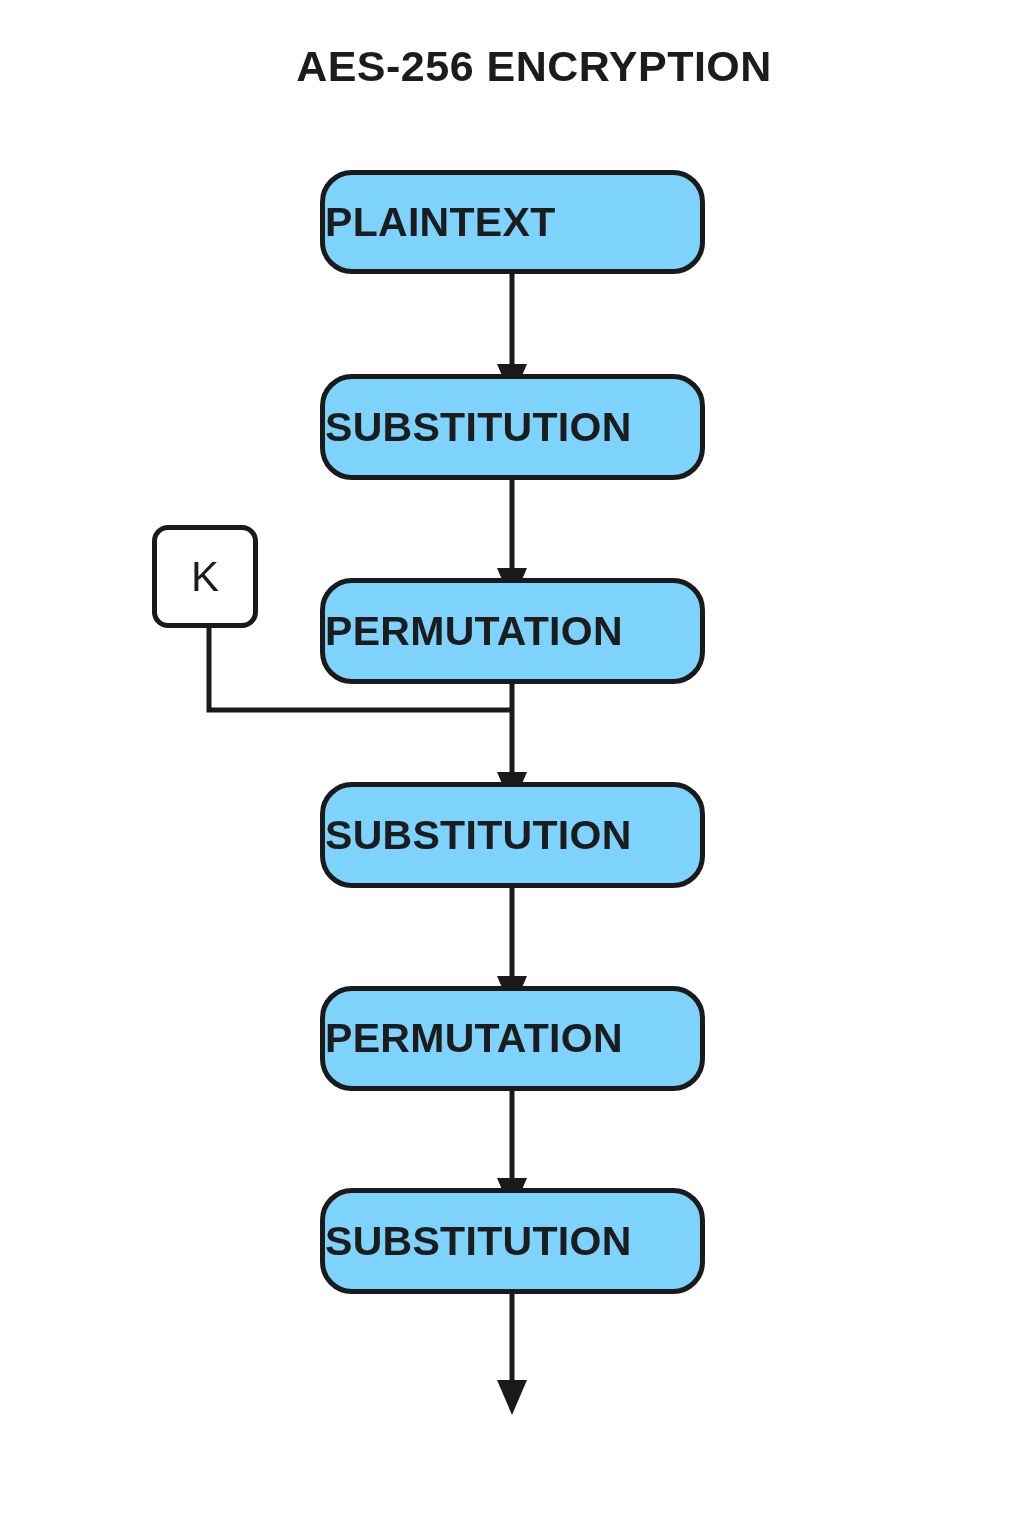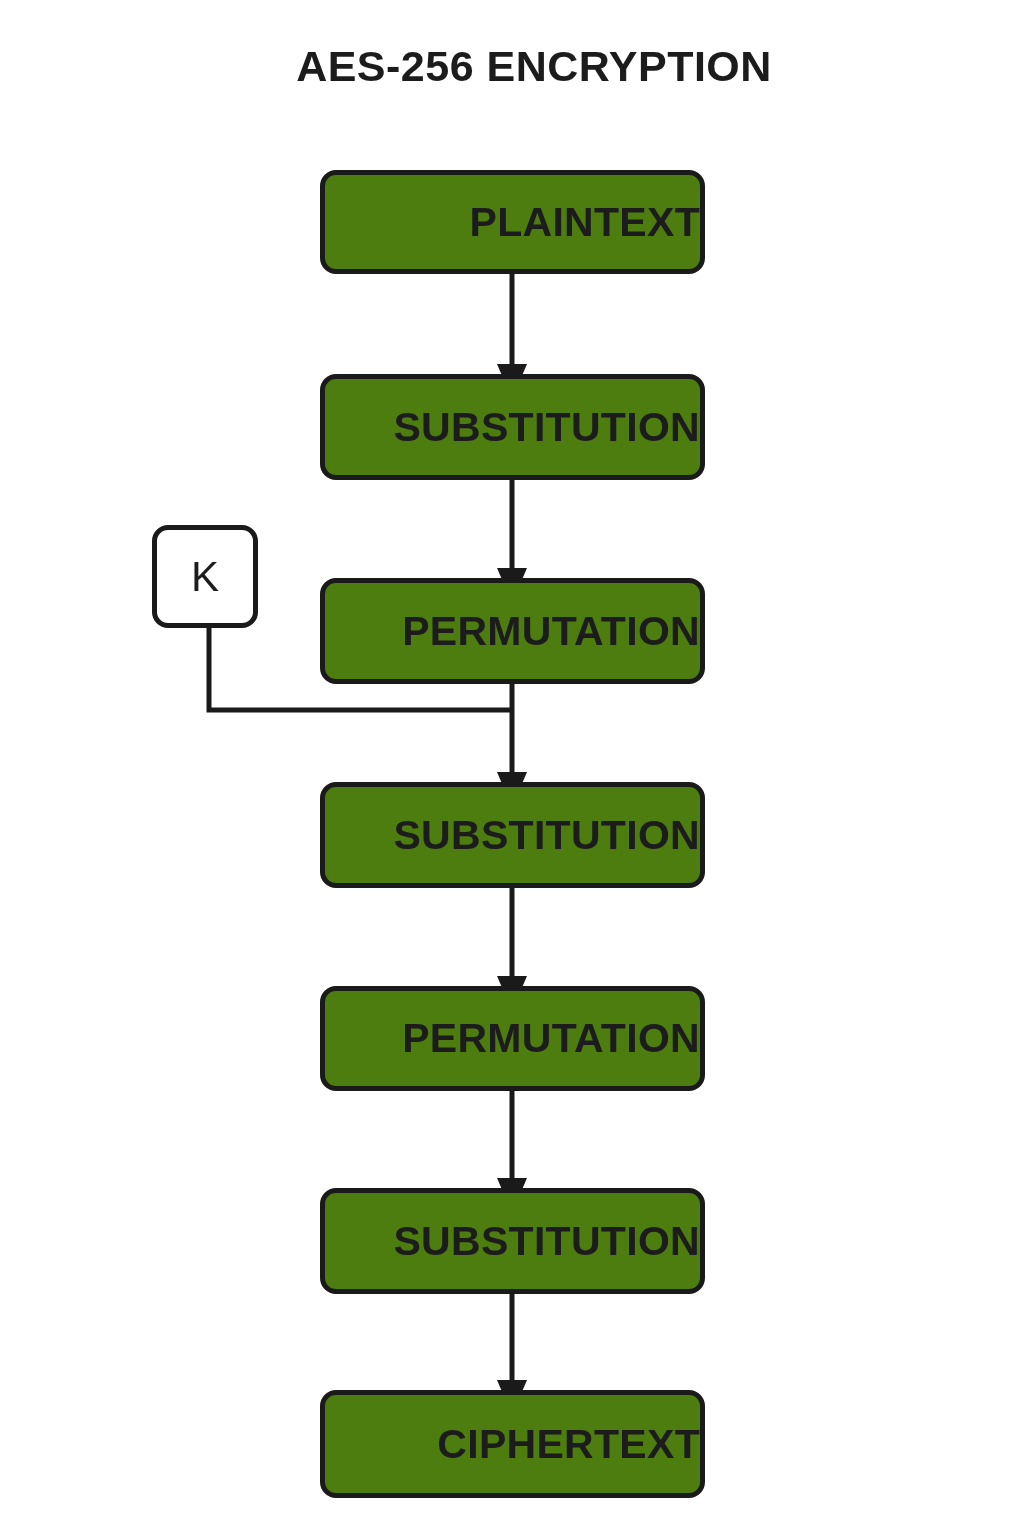--- a/index.html
+++ b/index.html
@@ -37,26 +37,26 @@
     position: absolute;
     top: 0;
     left: 0;
     width: 1024px;
     height: 1536px;
     overflow: visible;
   }
   .node-box {
     position: absolute;
     box-sizing: border-box;
-    background: #4d7c0f;
+    background: #7dd3fc;
     border: 5px solid #1a1a1a;
-    border-radius: 16px;
+    border-radius: 32px;
     display: flex;
     align-items: center;
-    justify-content: flex-end;
+    justify-content: flex-start;
   }
   .node-label {
     font-size: 41px;
     font-weight: 700;
     letter-spacing: 0.3px;
     color: #1c1c1c;
     white-space: nowrap;
     line-height: 1;
   }
   .node-label.heavy {
@@ -125,21 +125,18 @@
   </div>
 
   <div class="node-box" style="left:320px; top:986px; width:385px; height:105px;">
     <span class="node-label">PERMUTATION</span>
   </div>
 
   <div class="node-box" style="left:320px; top:1188px; width:385px; height:106px;">
     <span class="node-label">SUBSTITUTION</span>
   </div>
 
-  <div class="node-box" style="left:320px; top:1390px; width:385px; height:108px;">
-    <span class="node-label">CIPHERTEXT</span>
-  </div>
 
   <div class="key-box" style="left:152px; top:525px; width:106px; height:103px;">
     <span class="key-label">K</span>
   </div>
 
 </div>
 
 </body></html>

